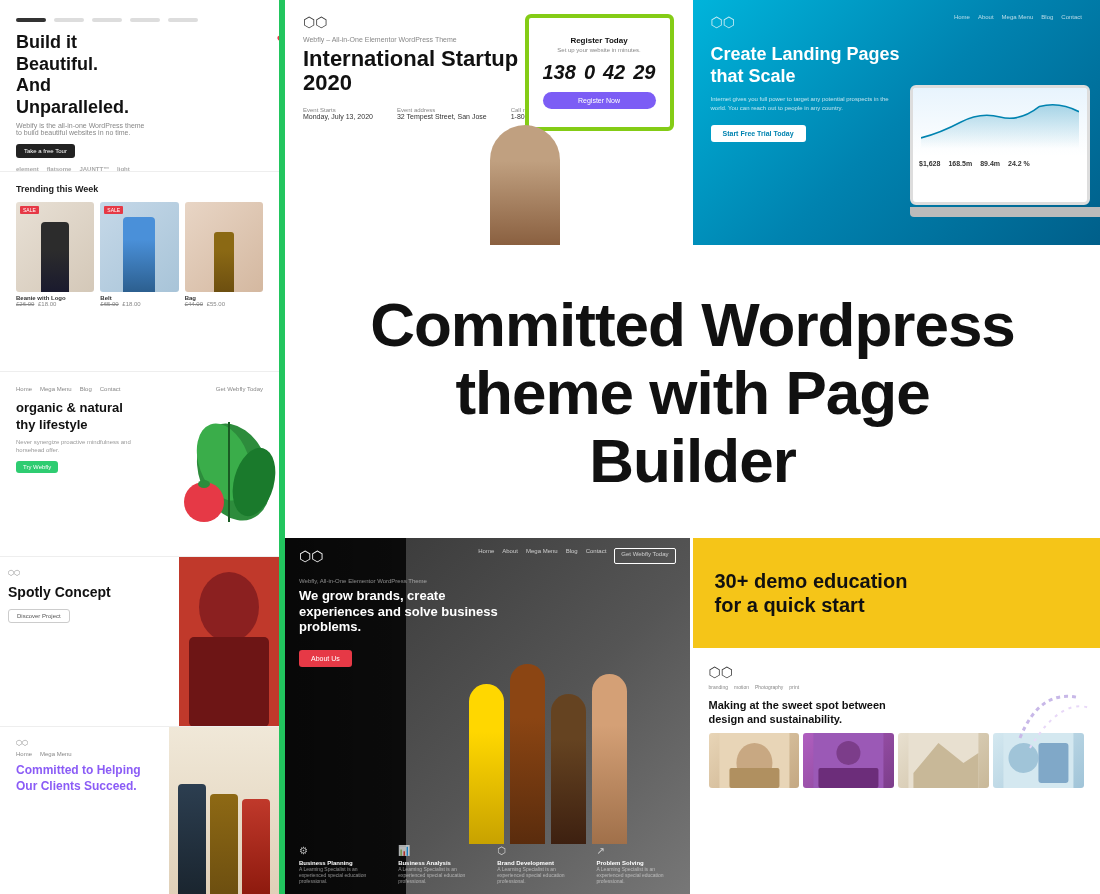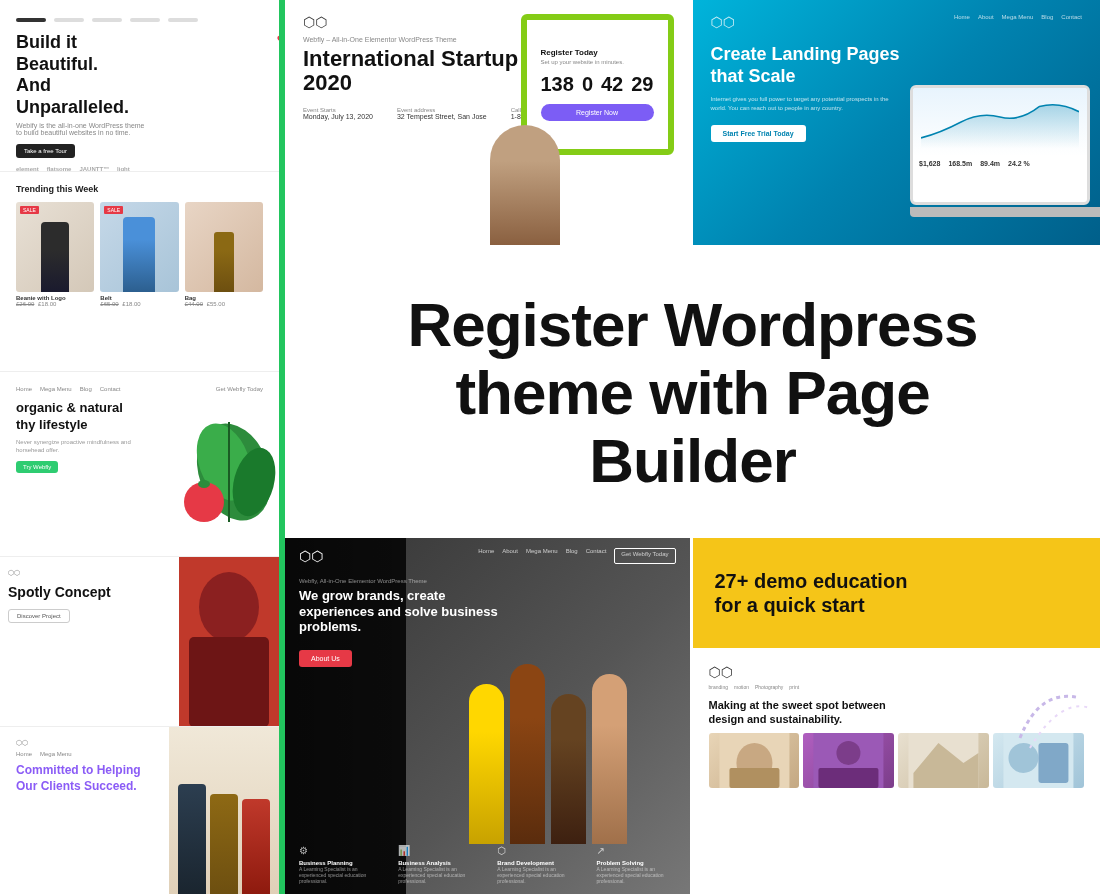--- a/index.html
+++ b/index.html
@@ -240,31 +240,31 @@
     }
     .conf-details {
       display: flex; gap: 24px; margin-bottom: 12px;
     }
     .conf-detail { display: flex; flex-direction: column; }
     .conf-detail-label { font-size: 6px; color: #888; }
     .conf-detail-value { font-size: 7px; color: #333; font-weight: 500; }
 
     .conf-register {
       position: absolute; right: 16px; top: 14px;
-      background: #fff; border: 6px solid #84cc16; border-radius: 6px;
-      padding: 28px 14px;
-      display: flex; flex-direction: column; 
+      background: #fff; border: 4px solid #84cc16; border-radius: 6px;
+      padding: 18px 14px;
+      display: flex; flex-direction: column; align-items: center;
     }
     .conf-register-title { font-size: 8px; font-weight: 700; color: #111; margin-bottom: 2px; }
     .conf-register-sub { font-size: 6px; color: #888; margin-bottom: 8px; }
     .conf-countdown {
       display: flex; gap: 8px; margin-bottom: 8px;
     }
     .countdown-num {
-      font-size: 20px; font-weight: 900; color: #111;
+      font-size: 20px; font-weight: 900; color: #111; font-style: italic;
     }
     .conf-register-btn {
       background: #7c5df5; color: #fff; font-size: 7px;
       padding: 5px 20px; border-radius: 20px; width: 100%;
       text-align: center;
     }
     .conf-photo {
       position: absolute; right: 130px; bottom: 0;
       width: 70px; height: 120px;
     }
@@ -695,21 +695,21 @@
             </div>
           </div>
           <div class="laptop-base"></div>
         </div>
       </div>
 
     </div>
 
     <div class="main-center">
       <div class="main-title">
-        <span>Register Wordpress</span><br>
+        <span>Committed Wordpress</span><br>
         <span>theme with Page Builder</span>
       </div>
     </div>
 
     <div class="bottom-right">
 
       <div class="panel-agency">
         <div class="agency-bg">
           <div class="agency-people">
             <div class="people-group">
@@ -757,21 +757,21 @@
               <div class="agency-icon-desc">A Learning Specialist is an experienced special education professional.</div>
             </div>
           </div>
         </div>
       </div>
 
       <div class="panel-demos">
 
         <div class="panel-yellow">
           <div class="yellow-text">
-            <span>27+</span>
+            <span>30+</span>
             <span>demo education</span>
             <br>
             <span>for a quick start</span>
           </div>
         </div>
 
         <div class="panel-design">
           <div class="design-logo">⬡⬡</div>
           <div class="design-nav">
             <span>branding</span>

